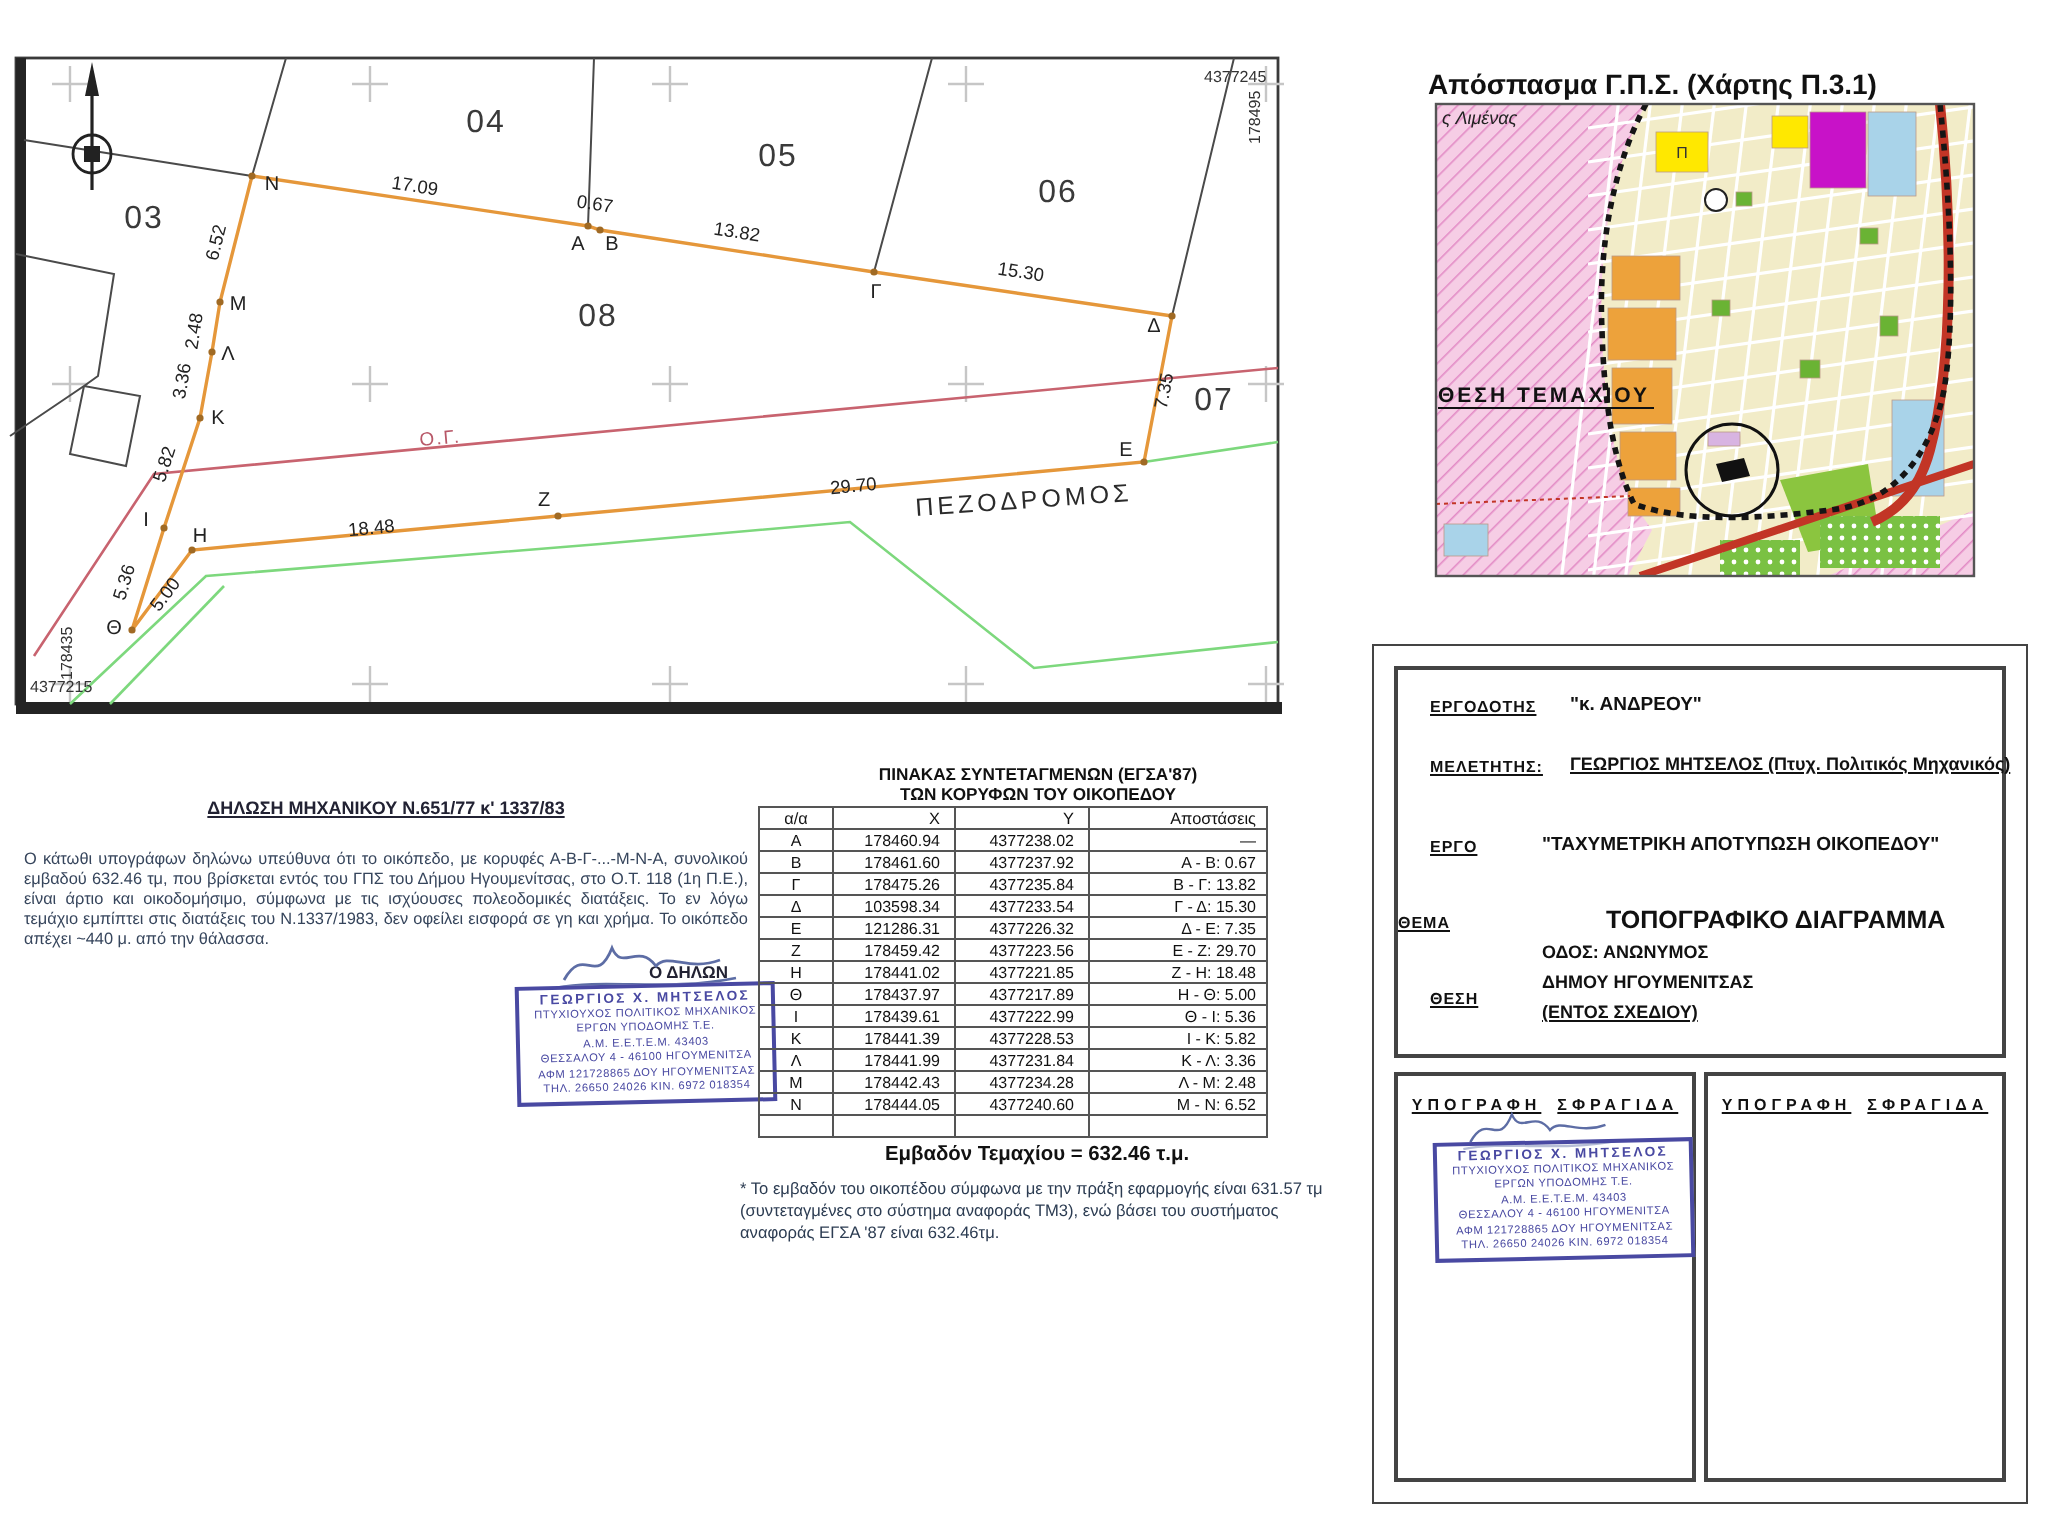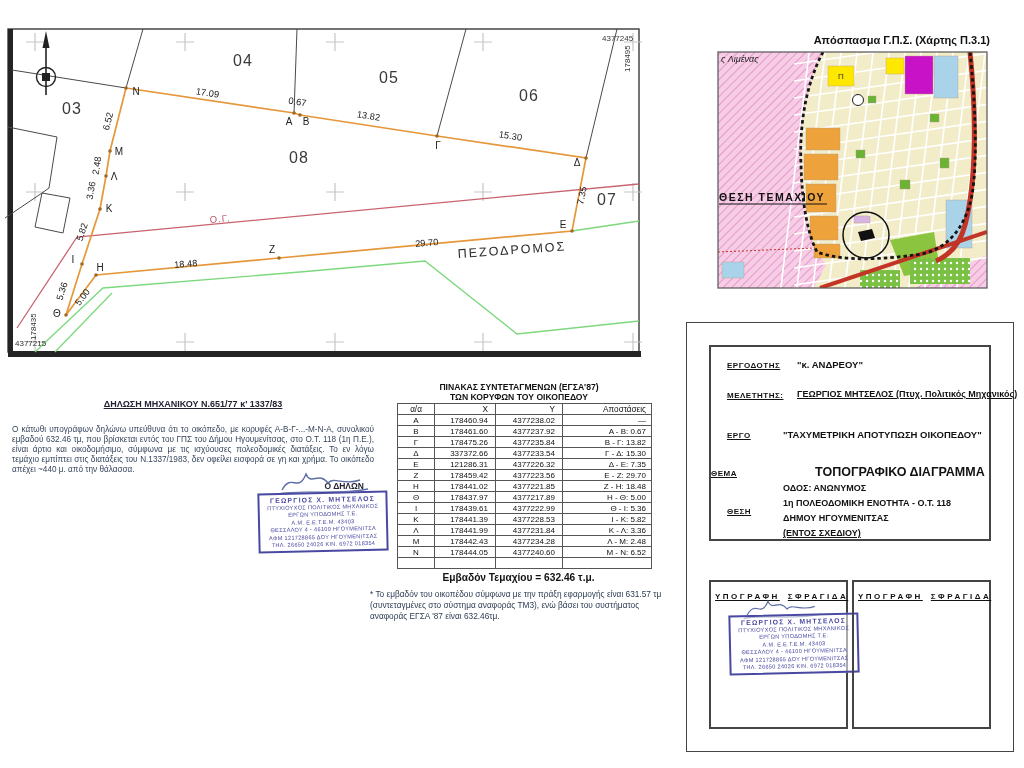--- a/index.html
+++ b/index.html
@@ -9,59 +9,59 @@
   
   #survey-svg text{font-family:"Liberation Sans",sans-serif;}
   .plot-lbl{font-size:16px;fill:#3a3a3a;letter-spacing:1px;text-anchor:middle;}
   .vtx-lbl{font-size:10px;fill:#222;text-anchor:middle;}
   .dist-lbl{font-size:9.3px;fill:#222;text-anchor:middle;}
   .coord-lbl{font-size:8px;fill:#333;}
   .street-lbl{font-size:12.5px;fill:#2b2b2b;letter-spacing:2px;}
   .og-lbl{font-size:9.5px;fill:#b85868;letter-spacing:1px;}
 
   
-  #map-title{left:714px;top:34px;width:276px;text-align:right;font-size:11px;font-weight:bold;color:#111;}
+  #map-title{left:714px;top:34px;width:276px;text-align:left;font-size:14px;font-weight:bold;color:#111;}
   #map-svg text{font-family:"Liberation Sans",sans-serif;}
   .harbor-lbl{font-size:9px;font-style:italic;fill:#222;}
   .loc-lbl{font-size:10.5px;fill:#111;letter-spacing:1.5px;font-weight:bold;}
   .pi-lbl{font-size:8px;fill:#333;text-anchor:middle;}
 
   
   #declaration{left:12px;top:399px;width:362px;color:#36455c;}
   #decl-title{text-align:center;font-size:9px;font-weight:600;text-decoration:underline;color:#223;}
   #decl-body{margin-top:16px;font-size:8.2px;line-height:10px;text-align:justify;}
   #decl-signer{margin-top:6px;text-align:right;padding-right:10px;font-size:8.5px;font-weight:600;color:#223;}
 
   
   .stamp{width:120px;border:2px solid #4949a2;padding:2px 3px;color:#4949a2;background:rgba(255,255,255,.55);
          transform:rotate(-1.3deg);text-align:center;}
   .stamp .l1{font-size:6.8px;font-weight:bold;letter-spacing:1.2px;line-height:8px;white-space:nowrap;}
   .stamp .ln{font-size:5.6px;letter-spacing:.3px;line-height:7.4px;white-space:nowrap;}
 
   
   #coords-titles{left:378px;top:382px;width:282px;text-align:center;font-size:8.6px;font-weight:600;line-height:10px;color:#111;}
-  #coords-table{left:397px;top:403px;}
+  #coords-table{left:379px;top:403px;}
   #coords-table table{border-collapse:collapse;}
   #coords-table td,#coords-table th{border:1px solid #555;font-size:8px;height:10px;padding:0 3px;color:#111;font-weight:normal;}
   #coords-table th{font-size:8.2px;}
   .c-aa{width:30px;text-align:center;}
   .c-x{width:50px;text-align:right;padding-right:7px!important;}
   .c-y{width:56px;text-align:right;padding-right:7px!important;}
   .c-d{width:80px;text-align:right;padding-right:5px!important;}
   #area-line{left:397px;top:572px;width:243px;text-align:center;font-size:10.2px;font-weight:bold;color:#111;}
   #area-note{left:370px;top:589px;width:297px;font-size:8.3px;line-height:10.8px;color:#2c3c52;}
 
   
   #title-block{left:686px;top:322px;width:328px;height:430px;border:1.5px solid #444;
-               box-sizing:border-box;padding:22px;display:flex;flex-direction:column;gap:7px;}
+               box-sizing:border-box;padding:10px;display:flex;flex-direction:column;gap:7px;}
   .tb-section{border:2px solid #444;position:relative;box-sizing:border-box;}
   #tb-main{flex:0 0 196px;}
   #tb-meta{flex:0 0 92px;}
   #tb-sign{flex:1;display:flex;gap:4px;border:none;padding:0;}
-  .sig-box{border:2px solid #444;flex:1;position:relative;box-sizing:border-box;margin-top:32px;}
+  .sig-box{border:2px solid #444;flex:1;position:relative;box-sizing:border-box;}
   .tb-label{position:absolute;font-size:8px;font-weight:bold;text-decoration:underline;color:#111;letter-spacing:.5px;}
   .tb-value{position:absolute;font-size:9.5px;font-weight:bold;color:#111;white-space:nowrap;}
   .tb-underline{text-decoration:underline;}
   .loc-lines{position:absolute;font-size:9px;font-weight:bold;color:#111;line-height:15px;white-space:nowrap;}
   .loc-lines .center-line{text-align:left;text-decoration:underline;}
   .sig-head{position:absolute;top:10px;width:100%;text-align:center;font-size:8px;font-weight:bold;color:#111;}
   .sig-head span{text-decoration:underline;letter-spacing:2.5px;margin:0 4px;}
 </style>
 </head>
 <body>
@@ -298,21 +298,21 @@
           <td class="c-d">Α - Β: 0.67</td>
         </tr>
         <tr>
           <td class="c-aa">Γ</td>
           <td class="c-x">178475.26</td>
           <td class="c-y">4377235.84</td>
           <td class="c-d">Β - Γ: 13.82</td>
         </tr>
         <tr>
           <td class="c-aa">Δ</td>
-          <td class="c-x">337372.66</td>
+          <td class="c-x">103598.34</td>
           <td class="c-y">4377233.54</td>
           <td class="c-d">Γ - Δ: 15.30</td>
         </tr>
         <tr>
           <td class="c-aa">Ε</td>
           <td class="c-x">121286.31</td>
           <td class="c-y">4377226.32</td>
           <td class="c-d">Δ - Ε: 7.35</td>
         </tr>
         <tr>
@@ -386,21 +386,20 @@
 
     <div class="tb-label" style="left:16px;top:84px">ΕΡΓΟ</div>
     <div class="tb-value" style="left:72px;top:82px">"ΤΑΧΥΜΕΤΡΙΚΗ ΑΠΟΤΥΠΩΣΗ ΟΙΚΟΠΕΔΟΥ"</div>
 
     <div class="tb-label" style="left:0;top:122px">ΘΕΜΑ</div>
     <div class="tb-value" style="left:104px;top:118px;font-size:12.5px">ΤΟΠΟΓΡΑΦΙΚΟ ΔΙΑΓΡΑΜΜΑ</div>
 
     <div class="tb-label" style="left:16px;top:160px">ΘΕΣΗ</div>
     <div class="loc-lines" style="left:72px;top:134px;width:230px" id="loc-lines">
         <div>ΟΔΟΣ: ΑΝΩΝΥΜΟΣ</div>
-        <div>1η ΠΟΛΕΟΔΟΜΙΚΗ ΕΝΟΤΗΤΑ - Ο.Τ. 118</div>
         <div>ΔΗΜΟΥ   ΗΓΟΥΜΕΝΙΤΣΑΣ</div>
         <div class="center-line">(ΕΝΤΟΣ ΣΧΕΔΙΟΥ)</div>
       </div>
   </div>
 
 
   <div id="tb-sign">
     <div class="sig-box">
       <div class="sig-head">
         <span>ΥΠΟΓΡΑΦΗ</span><span>ΣΦΡΑΓΙΔΑ</span>

